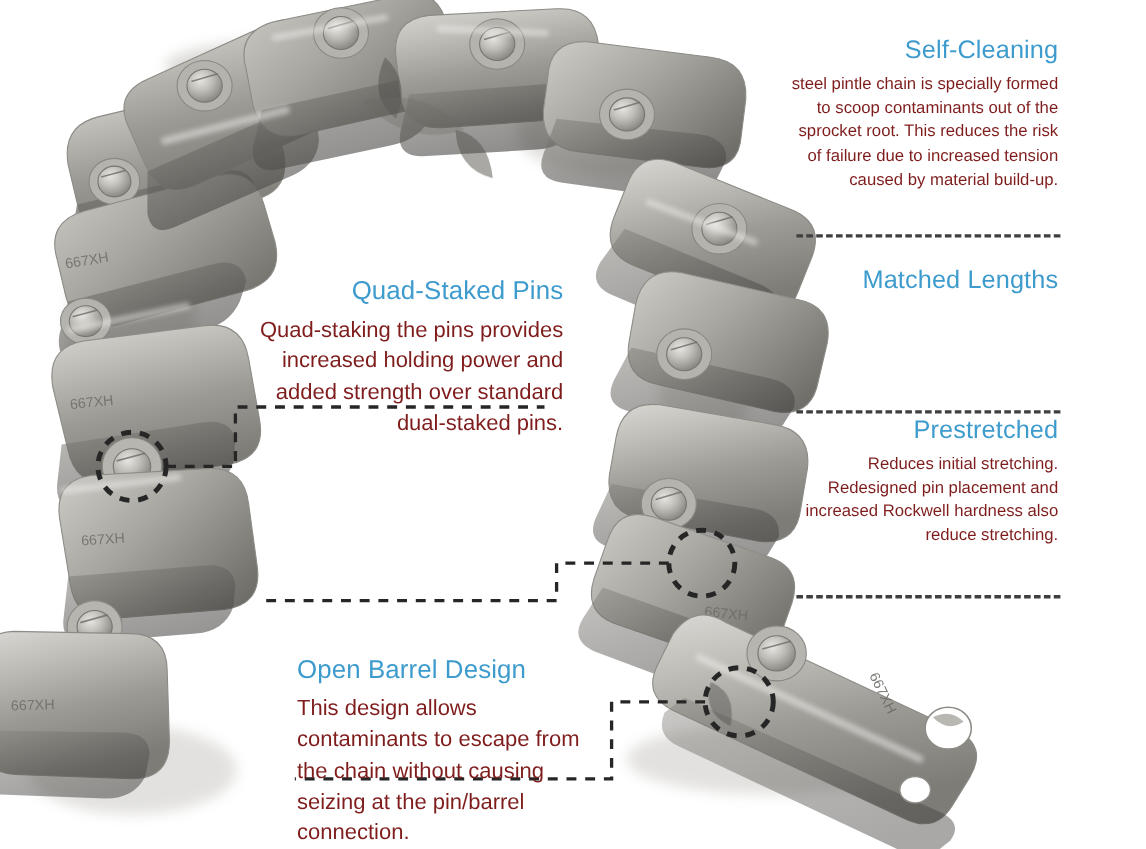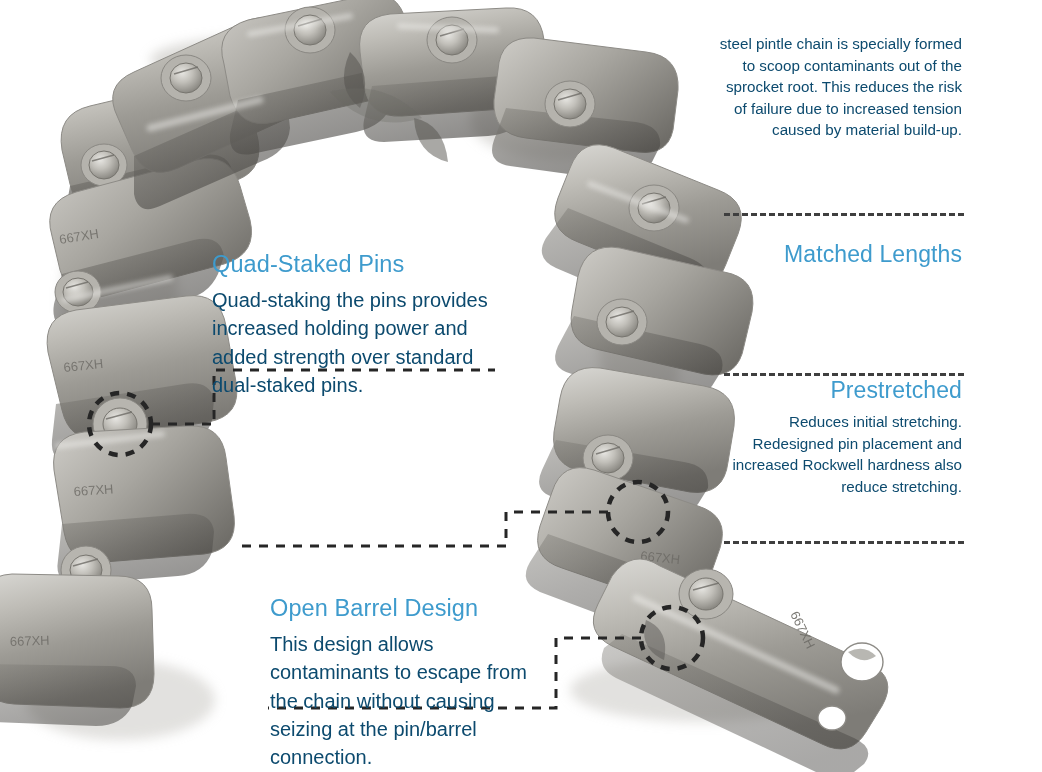--- a/index.html
+++ b/index.html
@@ -21,21 +21,21 @@
   .callout{position:absolute;}
   .callout h3{
     margin:0 0 8px 0;
     color:#3e9bcd;
     font-weight:400;
     letter-spacing:.1px;
     line-height:1.1;
   }
   .callout p{
     margin:0;
-    color:#0c4a6e;
+    color:#7f1d1d;
     line-height:1.42;
   }
 
   
   .col-right{width:250px;text-align:right;}
   .col-right h3{font-size:23px;}
   .col-right p{font-size:15.2px;}
 
   
   .col-left{text-align:left;}
@@ -43,21 +43,21 @@
   .col-left p{font-size:20px;}
 
   .sup{font-size:.8em;vertical-align:super;letter-spacing:0;}
 
   
   #c-self      {left:712px;top:33px;}
   #c-matched   {left:712px;top:242px;}
   #c-prestretch{left:712px;top:378px;}
 
   
-  #c-quad   {left:212px;top:252px;width:300px;}
+  #c-quad   {left:212px;top:252px;width:300px;text-align:right;}
   #c-heat   {left:238px;top:416px;width:272px;}
   #c-barrel {left:270px;top:596px;width:282px;}
 
   .dash-divider{
     position:absolute;
     height:0;
     border-top:3px dashed #3f3f3f;
   }
   #d-self{left:724px;top:213px;width:240px;}
   #d-matched{left:724px;top:373px;width:240px;}
@@ -266,20 +266,21 @@
     <path d="M151 424 H214 V370 H495" fill="none" stroke="#262626" stroke-width="3" stroke-dasharray="9 8"></path>
 
     <circle cx="638" cy="512" r="30" fill="none" stroke="#262626" stroke-width="4.5" stroke-dasharray="9 8"></circle>
     <path d="M608 512 H506 V546 H238" fill="none" stroke="#262626" stroke-width="3" stroke-dasharray="9 8"></path>
 
     <circle cx="672" cy="638" r="31" fill="none" stroke="#262626" stroke-width="4.5" stroke-dasharray="9 8"></circle>
     <path d="M641 638 H556 V708 H268" fill="none" stroke="#262626" stroke-width="3" stroke-dasharray="9 8"></path>
   </svg>
 
   <div class="callout col-right" id="c-self">
+    <h3>Self-Cleaning</h3>
     <p>steel pintle chain is specially formed to scoop contaminants out of the sprocket root. This reduces the risk of failure due to increased tension caused by material build-up.</p>
   </div>
   <div class="dash-divider" id="d-self"></div>
 
   <div class="callout col-right" id="c-matched">
     <h3>Matched Lengths</h3>
   </div>
   <div class="dash-divider" id="d-matched"></div>
 
   <div class="callout col-right" id="c-prestretch">

